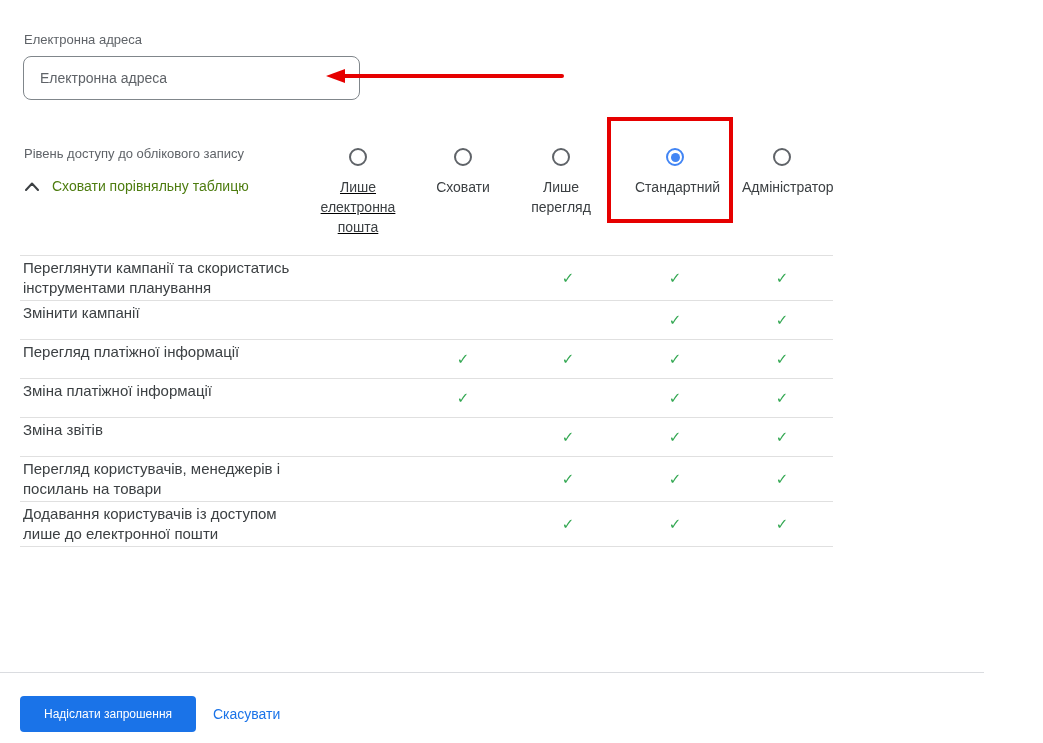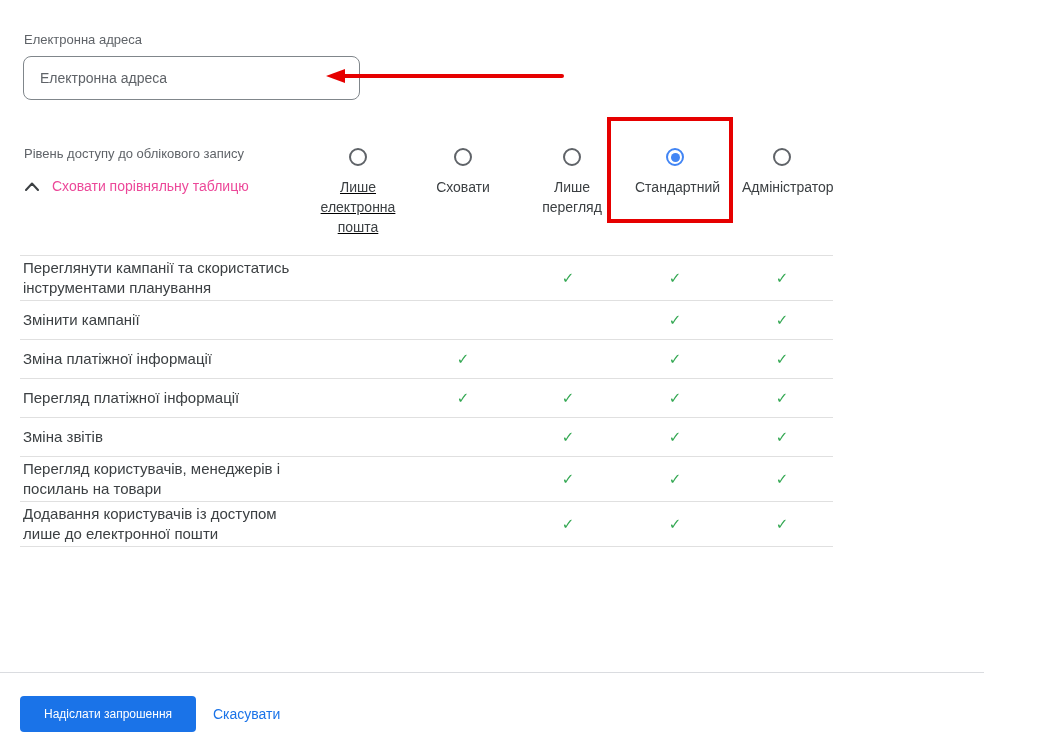--- a/index.html
+++ b/index.html
@@ -22,44 +22,44 @@
   
   .arrow-shaft { position:absolute; left:343px; top:74px; width:221px; height:4px; background:#e60000; border-radius:2px; z-index:6; }
   .arrow-head {
     position:absolute; left:326px; top:69px; width:0; height:0; z-index:6;
     border-top:7px solid transparent; border-bottom:7px solid transparent; border-right:19px solid #e60000;
   }
 
   
   .access-label { position:absolute; left:24px; top:146px; font-size:13px; color:#5f6368; }
   .toggle-row { position:absolute; left:25px; top:178px; display:flex; align-items:center; gap:13px; cursor:pointer; }
-  .toggle-link { font-size:14px; color:#ec4899; }
+  .toggle-link { font-size:14px; color:#4d7c0f; }
 
   
   .col-header { position:absolute; top:148px; width:80px; text-align:center; }
-  .ch-0 { left:318px;text-decoration:underline; } .ch-1 { left:423px; } .ch-2 { left:532px; } .ch-3 { left:635px; } .ch-4 { left:742px; }
+  .ch-0 { left:318px;text-decoration:underline; } .ch-1 { left:423px; } .ch-2 { left:521px; } .ch-3 { left:635px; } .ch-4 { left:742px; }
   .radio {
     margin:0 auto; width:18px; height:18px; border-radius:50%;
     border:2px solid #5f6368; display:flex; align-items:center; justify-content:center;
     cursor:pointer; background:#fff;
   }
   .radio[data-selected="true"] { border-color:#4285f4; }
   .radio-dot { width:9px; height:9px; border-radius:50%; background:transparent; }
   .radio[data-selected="true"] .radio-dot { background:#4285f4; }
   .col-label { margin-top:11px; font-size:14px; line-height:20px; color:#3c4043; }
 
   
   .highlight-box {
     position:absolute; left:607px; top:117px; width:126px; height:106px;
     border:4px solid #e60000; z-index:5; pointer-events:none; background:transparent;
   }
 
   
   .perm-table { position:absolute; left:20px; top:255px; width:813px; border-bottom:1px solid #e0e0e0; }
-  .perm-row { position:relative; border-top:1px solid #e0e0e0; min-height:39px; display:flex; align-items:center; padding:2px 0; }
+  .perm-row { position:relative; border-top:1px solid #e0e0e0; min-height:39px; display:flex; padding:2px 0; }
   .perm-label { width:290px; padding-left:3px; font-size:15px; line-height:20px; color:#3c4043; }
   .check {
     position:absolute; top:50%; transform:translateY(-50%); width:20px; text-align:center;
     font-size:15px; font-weight:bold; color:#34a853; font-family:"DejaVu Sans", sans-serif;
   }
   .check[data-on="true"]::before { content:"✓"; }
   .cc-0 { left:328px; } .cc-1 { left:433px; } .cc-2 { left:538px; } .cc-3 { left:645px; } .cc-4 { left:752px; }
 
   
   .footer-divider { position:absolute; left:0; top:672px; width:1043px; height:0; border-top:1px solid #dadce0; }
@@ -136,32 +136,32 @@
     </div>
     <div class="perm-row">
       <div class="perm-label">Змінити кампанії</div>
       <span class="check cc-0" data-on="false"></span>
       <span class="check cc-1" data-on="false"></span>
       <span class="check cc-2" data-on="false"></span>
       <span class="check cc-3" data-on="true"></span>
       <span class="check cc-4" data-on="true"></span>
     </div>
     <div class="perm-row">
+      <div class="perm-label">Перегляд платіжної інформації</div>
+      <span class="check cc-0" data-on="false"></span>
+      <span class="check cc-1" data-on="true"></span>
+      <span class="check cc-2" data-on="true"></span>
+      <span class="check cc-3" data-on="true"></span>
+      <span class="check cc-4" data-on="true"></span>
+    </div>
+    <div class="perm-row">
       <div class="perm-label">Зміна платіжної інформації</div>
       <span class="check cc-0" data-on="false"></span>
       <span class="check cc-1" data-on="true"></span>
       <span class="check cc-2" data-on="false"></span>
-      <span class="check cc-3" data-on="true"></span>
-      <span class="check cc-4" data-on="true"></span>
-    </div>
-    <div class="perm-row">
-      <div class="perm-label">Перегляд платіжної інформації</div>
-      <span class="check cc-0" data-on="false"></span>
-      <span class="check cc-1" data-on="true"></span>
-      <span class="check cc-2" data-on="true"></span>
       <span class="check cc-3" data-on="true"></span>
       <span class="check cc-4" data-on="true"></span>
     </div>
     <div class="perm-row">
       <div class="perm-label">Зміна звітів</div>
       <span class="check cc-0" data-on="false"></span>
       <span class="check cc-1" data-on="false"></span>
       <span class="check cc-2" data-on="true"></span>
       <span class="check cc-3" data-on="true"></span>
       <span class="check cc-4" data-on="true"></span>

